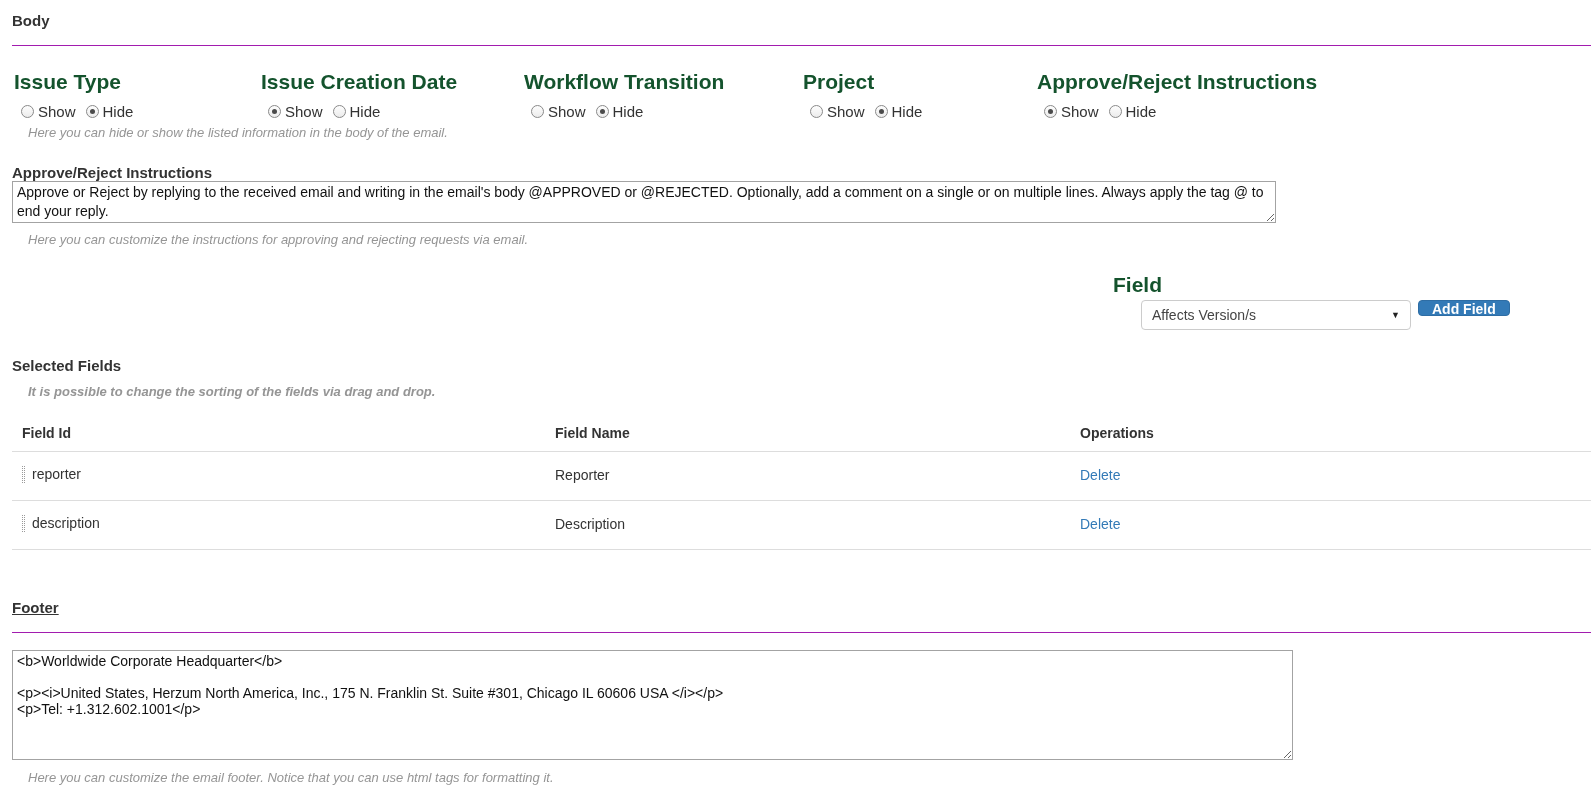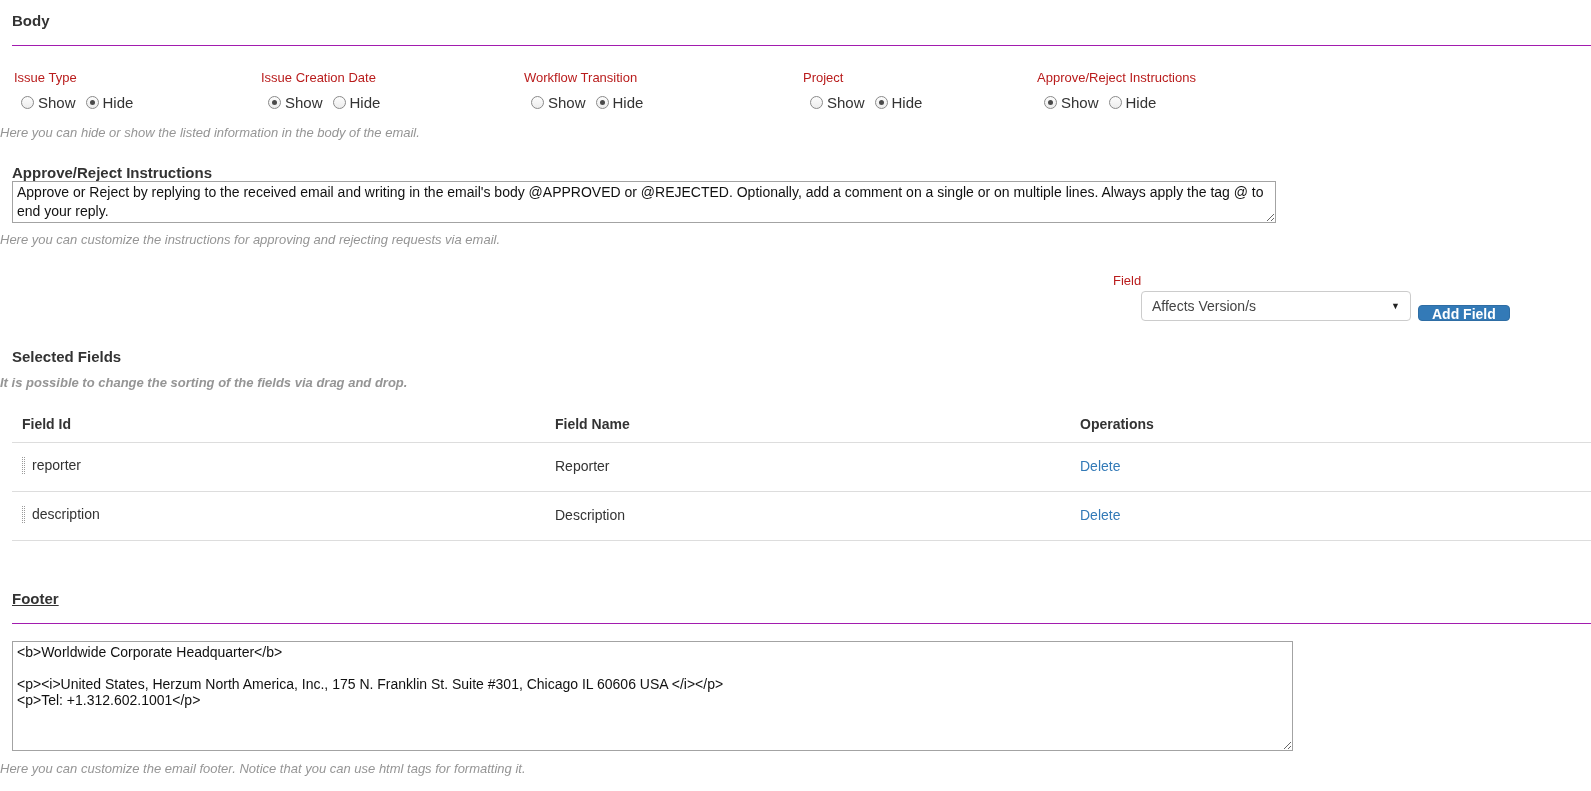--- a/index.html
+++ b/index.html
@@ -11,50 +11,50 @@
   }
   .heading-rule {
     font-size:15px; font-weight:bold; color:#333;
     margin-left:12px; padding-bottom:16px;
     border-bottom:1px solid #a21caf;
   }
   #body-title { margin-top:12px; }
 
   .radio-row { position:relative; height:40px; margin-top:24px; }
   .radio-group { position:absolute; top:0; white-space:nowrap; }
-  .glabel { font-size:13px; font-weight:normal; color:#b91c1c; }
+  .glabel { font-size:21px; font-weight:bold; color:#14532d; }
   .radio-opts { margin-top:9px; margin-left:7px; display:flex; align-items:center; font-size:15px; color:#333; }
   .radio-opt { display:inline-flex; align-items:center; margin-right:10px; cursor:default; }
   .radio {
     width:13px; height:13px; border-radius:50%;
     border:1px solid #8a8a8a;
     background:linear-gradient(#fdfdfd,#ececec);
     display:inline-block; margin-right:4px; position:relative; flex:0 0 auto;
   }
   .radio.checked::after {
     content:""; position:absolute; left:3px; top:3px;
     width:5px; height:5px; border-radius:50%; background:#4a4a4a;
   }
 
-  .hint { font-style:italic; color:#959595; font-size:13px; margin-left:0; }
+  .hint { font-style:italic; color:#959595; font-size:13px; margin-left:28px; }
   #body-hint { margin-top:15px; }
 
   .sub-label { font-size:15px; font-weight:bold; color:#333; margin-left:12px; }
   #instructions-label { margin-top:24px; }
   textarea {
     display:block; margin-left:12px; background:#fff;
     border:1px solid #a3a3a3; color:#111;
     font-family:"Liberation Sans","DejaVu Sans",sans-serif;
     font-size:14px; padding:1px 4px; resize:both;
   }
   #instructions-textarea { width:1264px; height:42px; line-height:1.35; }
   #instructions-hint { margin-top:9px; }
 
   .add-field-block { margin-left:1113px; margin-top:26px; width:470px; }
-  .add-field-row { display:flex; align-items:flex-end; margin-top:3px;padding-left:28px; }
+  .add-field-row { display:flex; align-items:flex-start; margin-top:3px;padding-left:28px; }
   .select {
     width:270px; height:30px; border:1px solid #ccc; border-radius:4px;
     background:#fff; display:flex; align-items:center; justify-content:space-between;
     padding:0 10px; font-size:14px; color:#444; cursor:default;
   }
   .select .caret { font-size:9px; color:#222; margin-left:8px; }
   .btn-primary {
     margin-left:7px; height:16px; padding:0 13px;
     background:#337ab7; border:1px solid #2e6da4; border-radius:4px;
     color:#fff; font-weight:bold; font-size:14px;

